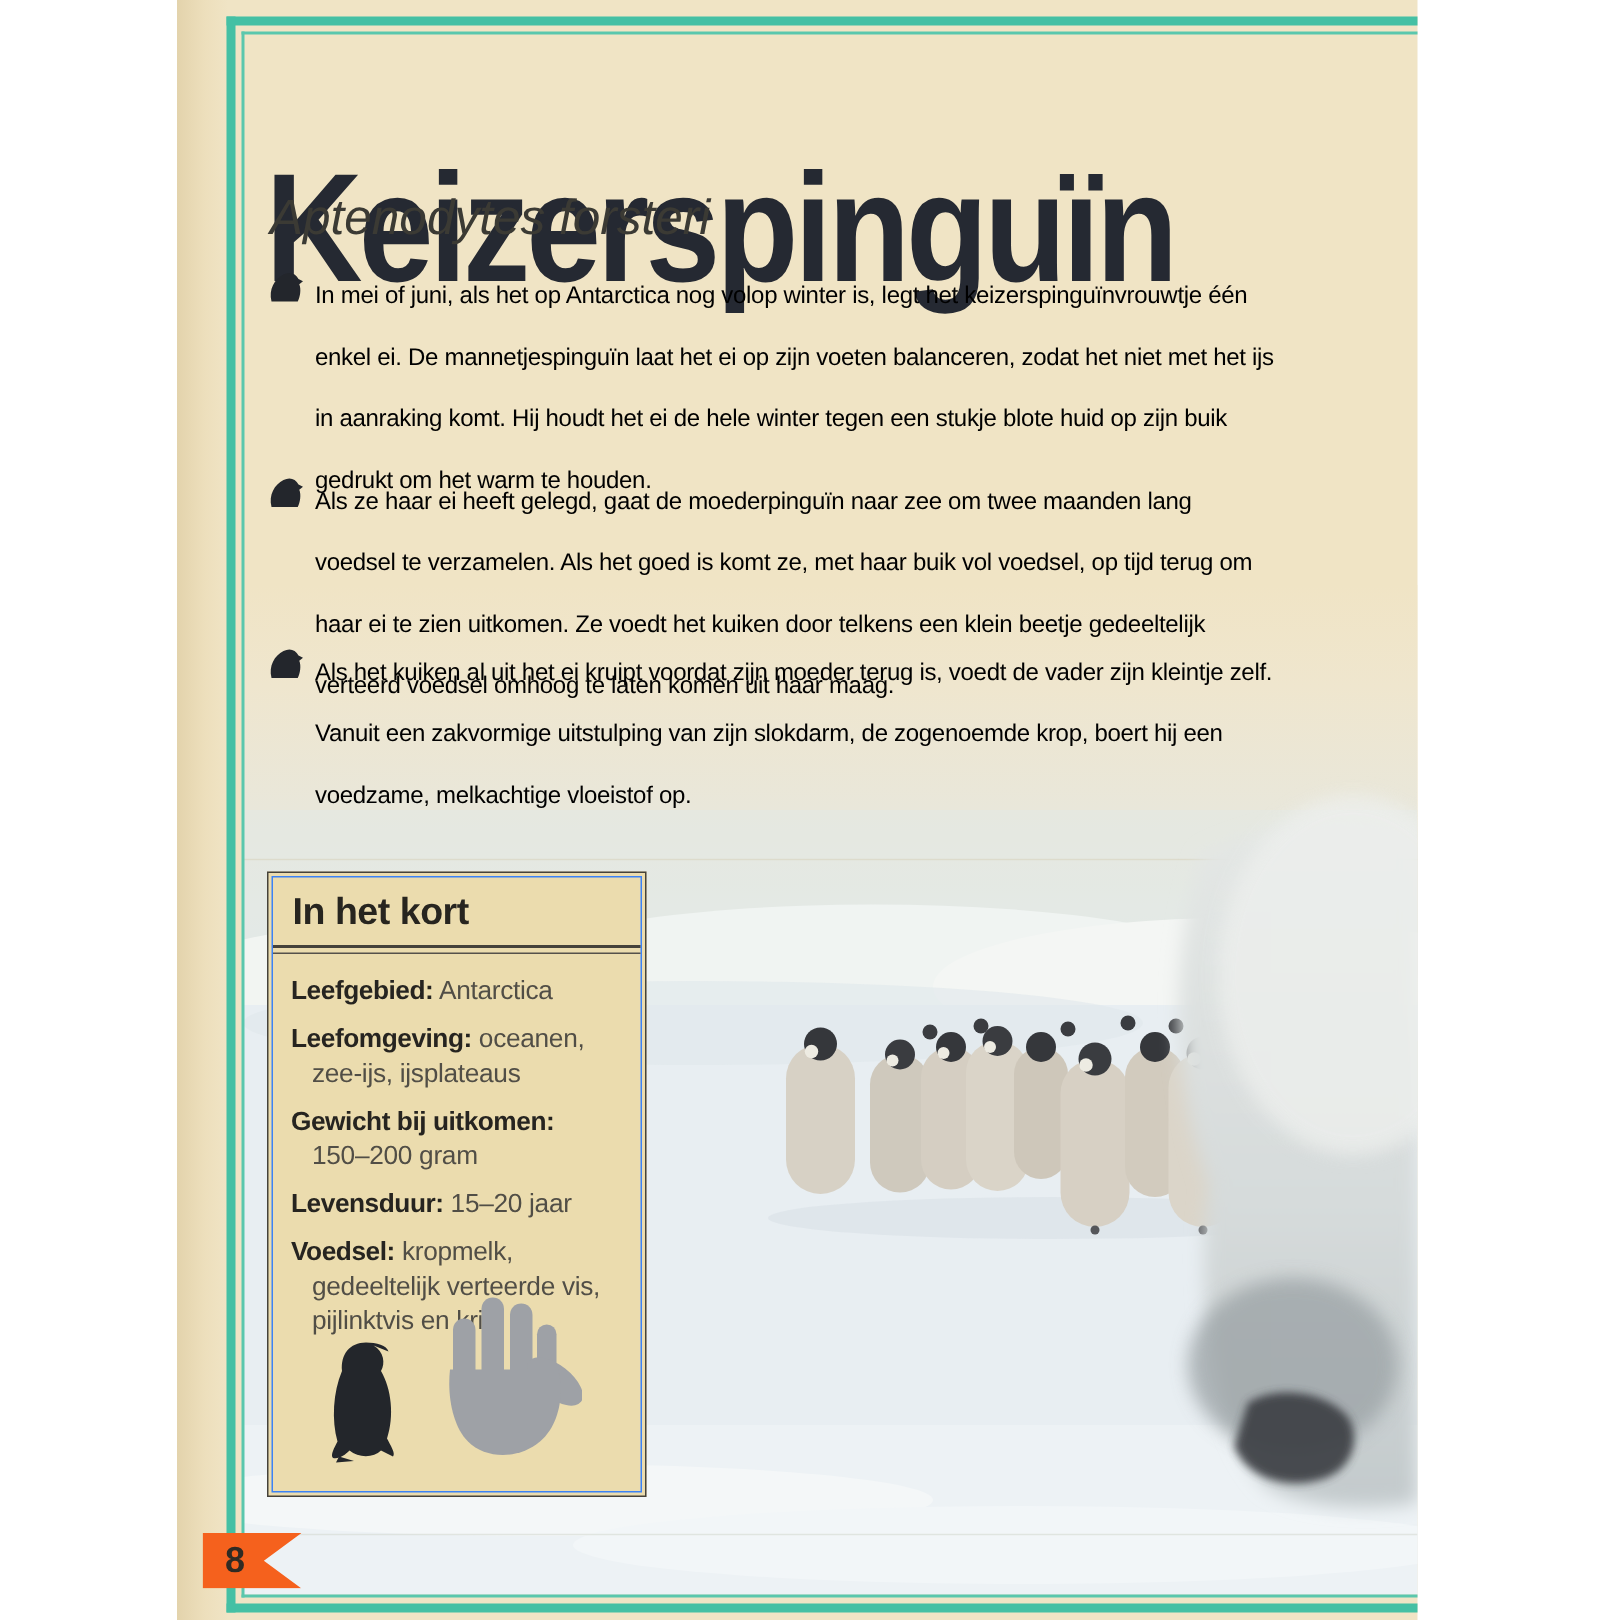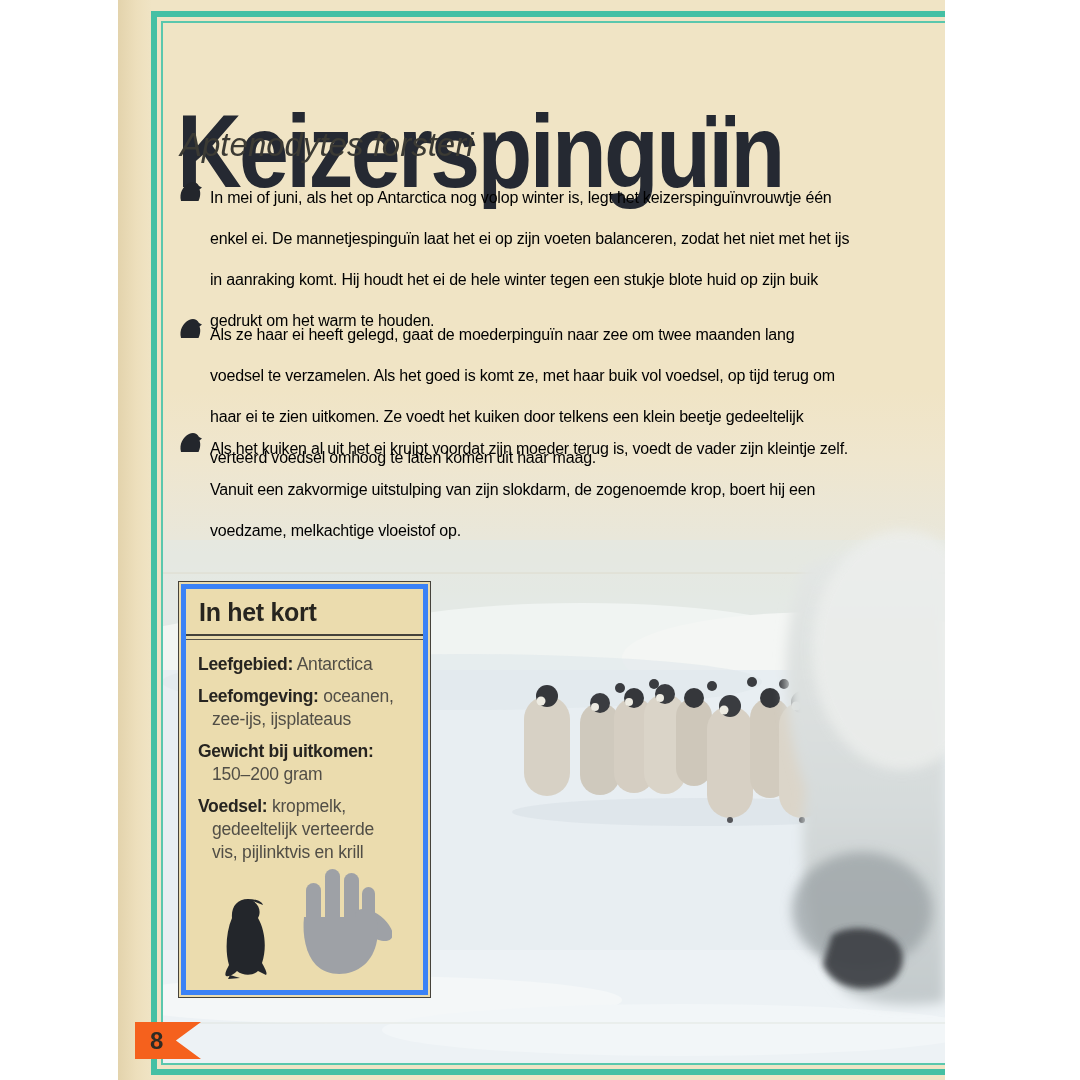--- a/index.html
+++ b/index.html
@@ -51,21 +51,21 @@
   .p1{top:177px;}
   .p2{top:314px;}
   .p3{top:428px;}
   
   .infobox{
     position:absolute;left:178px;top:581px;width:253px;height:417px;z-index:4;
     background:#EBDCAE;border:1.5px solid #45423A;box-sizing:border-box;
   }
   .infobox-in{
     position:absolute;left:2px;top:2px;right:2px;bottom:2px;
-    border:5px solid #3b82f6;
+    border:1px solid #3b82f6;
   }
   .ib-title{
     padding:9px 13px 7px;font-size:25px;font-weight:700;color:#27251F;
     letter-spacing:-0.3px;
   }
   .ib-rule{height:3px;border-top:2px solid #45423A;border-bottom:1px solid #55514A;}
   .ib-facts{padding:13px 12px 0;}
   .fact{
     margin:0 11px 9px 0;padding-left:14px;text-indent:-14px;
     font-size:17.5px;line-height:23px;letter-spacing:-0.2px;color:#514E46;
@@ -207,20 +207,21 @@
 </div>
 
 <div class="infobox">
   <div class="infobox-in">
     <div class="ib-title">In het kort</div>
     <div class="ib-rule"></div>
     <div class="ib-facts">
       <p class="fact"><b>Leefgebied:</b> <span>Antarctica</span></p>
       <p class="fact"><b>Leefomgeving:</b> <span>oceanen, zee-ijs, ijsplateaus</span></p>
       <p class="fact"><b>Gewicht bij uitkomen:</b> <span>150–200 gram</span></p>
+      <p class="fact"><b>Levensduur:</b> <span>15–20 jaar</span></p>
       <p class="fact"><b>Voedsel:</b> <span>kropmelk, gedeeltelijk verteerde vis, pijlinktvis en krill</span></p>
     </div>
 
     <svg class="sil-penguin" width="54" height="84" viewBox="0 0 54 84">
       <path d="M28 2 C17 2 11 10 12 21 C6 35 5 54 9 68 C7 72 4 77 6 79 C10 80 14 77 17 74
                C23 79 33 79 38 74 L46 78 C48 76 44 70 42 66 C47 51 45 33 38 21
                C41 16 40 8 33 4 L43 8 C42 4 35 2 28 2 Z" fill="#23262B"></path>
       <path d="M10 78 L20 81 L8 82 Z" fill="#23262B"></path>
     </svg>
 

